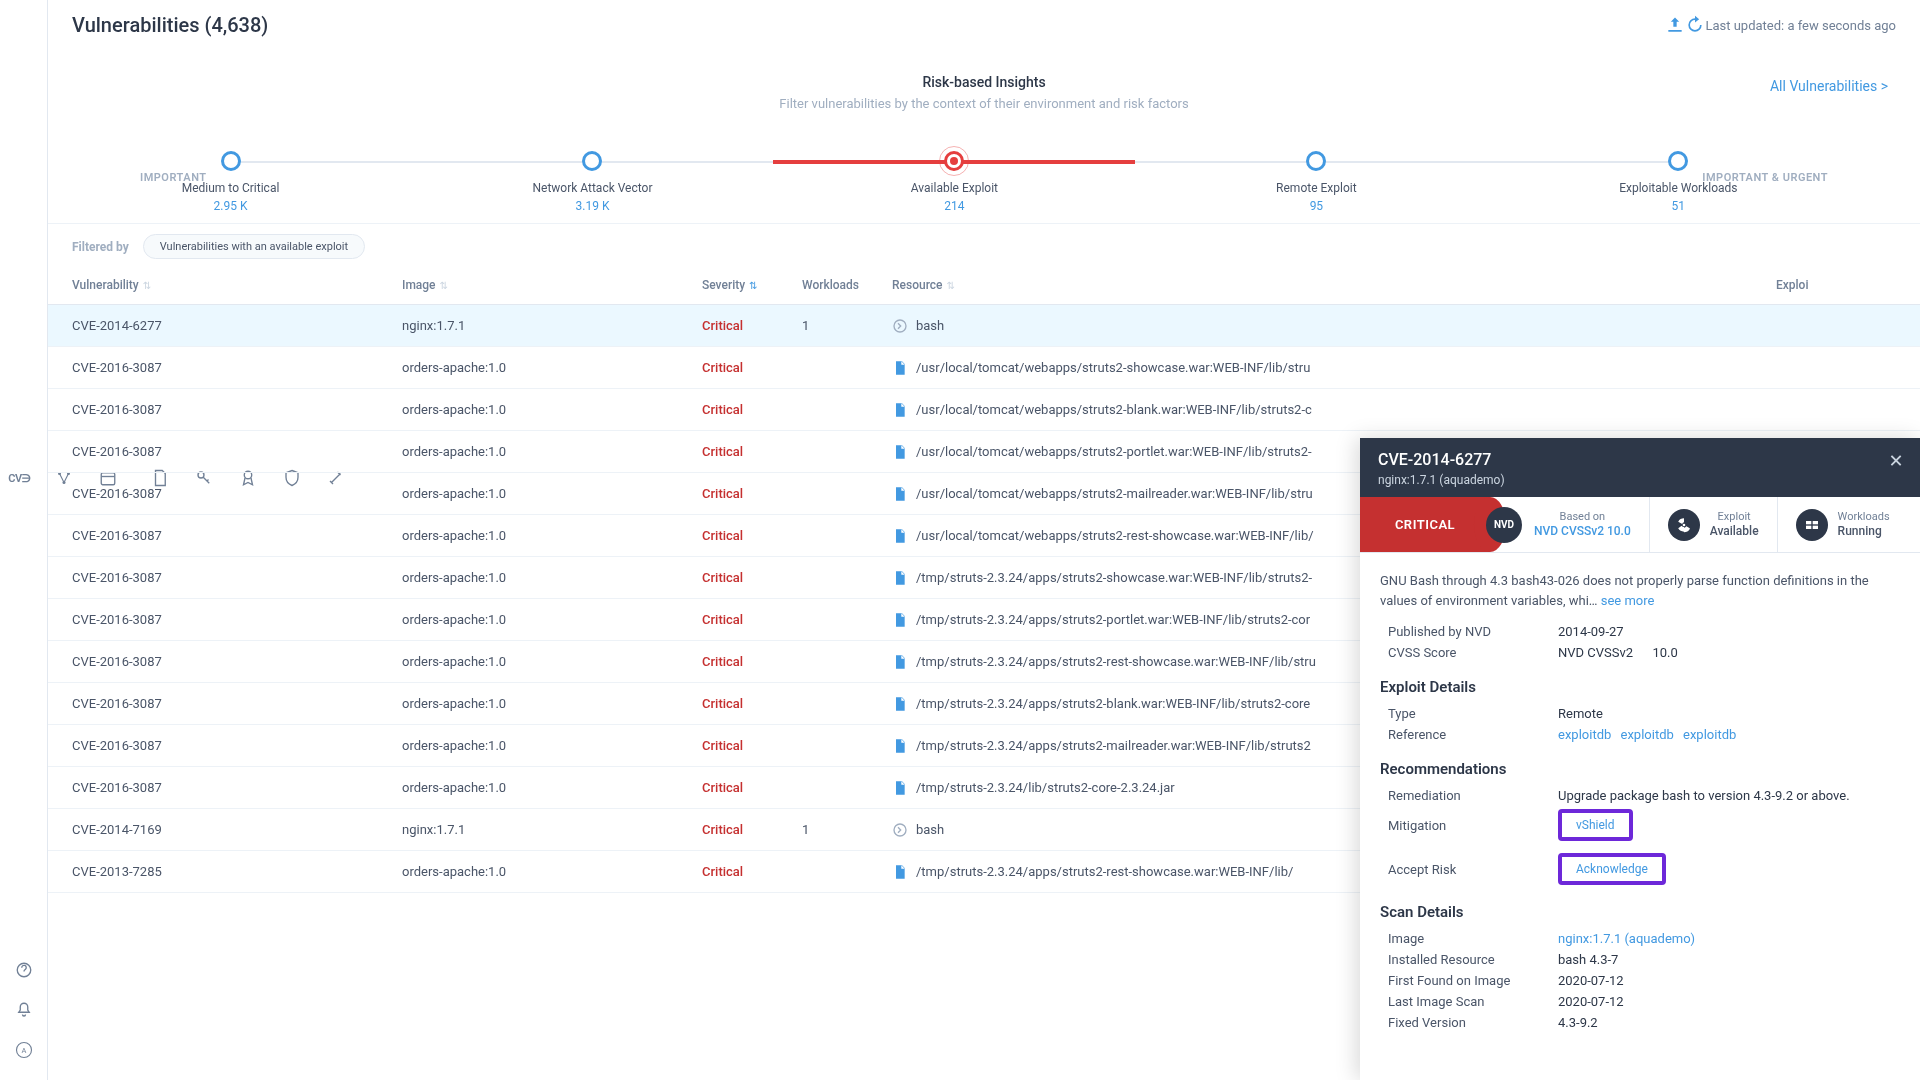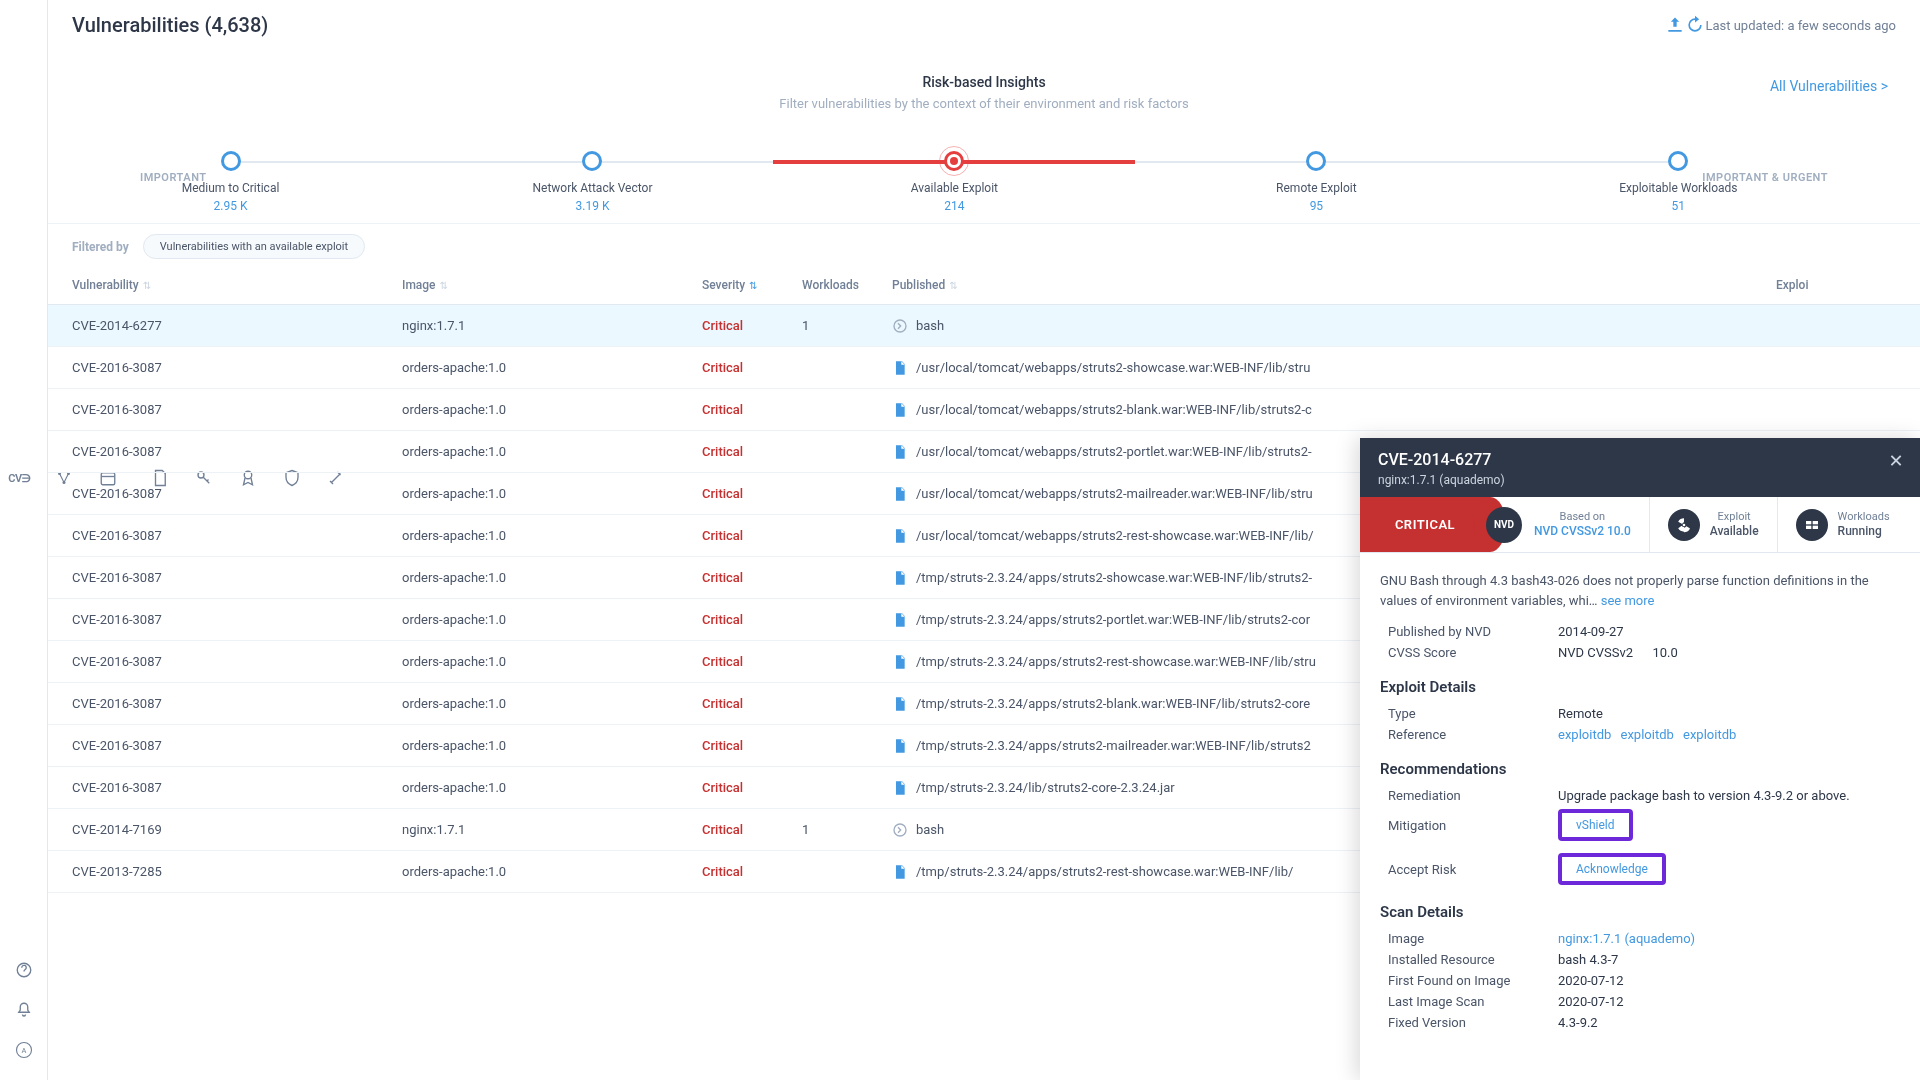--- a/index.html
+++ b/index.html
@@ -381,21 +381,21 @@
     <span class="filter-label">Filtered by</span>
     <span class="chip">Vulnerabilities with an available exploit</span>
   </div>
 
   <div class="vuln-table">
     <div class="thead">
       <div class="col-vuln"><span>Vulnerability</span><span class="sort-icon">⇅</span></div>
       <div class="col-image"><span>Image</span><span class="sort-icon">⇅</span></div>
       <div class="col-sev"><span>Severity</span><span class="sort-icon active-desc">⇅</span></div>
       <div class="col-work"><span>Workloads</span></div>
-      <div class="col-res"><span>Published</span><span class="sort-icon">⇅</span></div>
+      <div class="col-res"><span>Resource</span><span class="sort-icon">⇅</span></div>
       <div class="col-expl"><span>Exploi</span></div>
     </div>
     <div class="tbody" id="tbody">
         <div class="row selected">
           <div class="col-vuln">CVE-2014-6277</div>
           <div class="col-image">nginx:1.7.1</div>
           <div class="col-sev sev-critical">Critical</div>
           <div class="col-work">1</div>
           <div class="col-res res-cell">
             <span class="res-icon shell"><svg viewBox="0 0 24 24">

